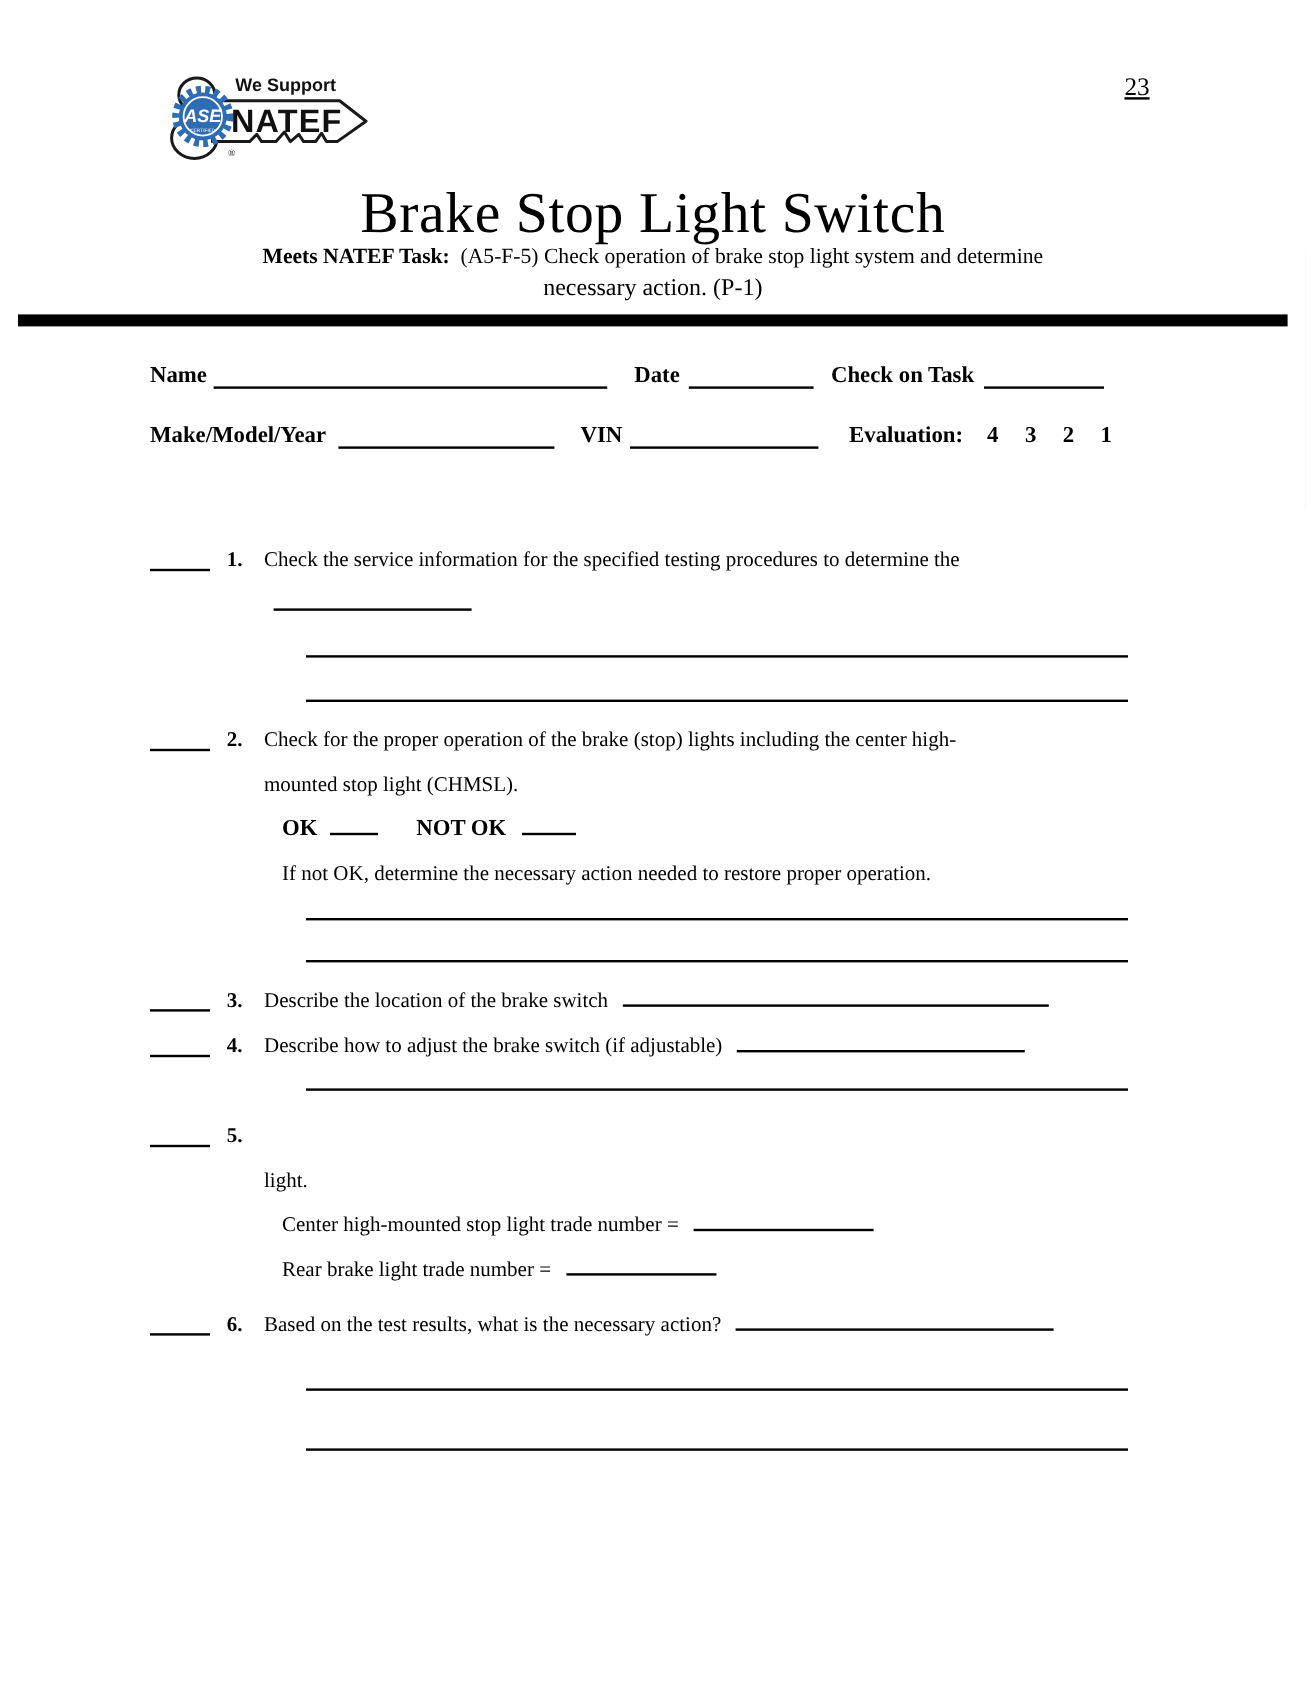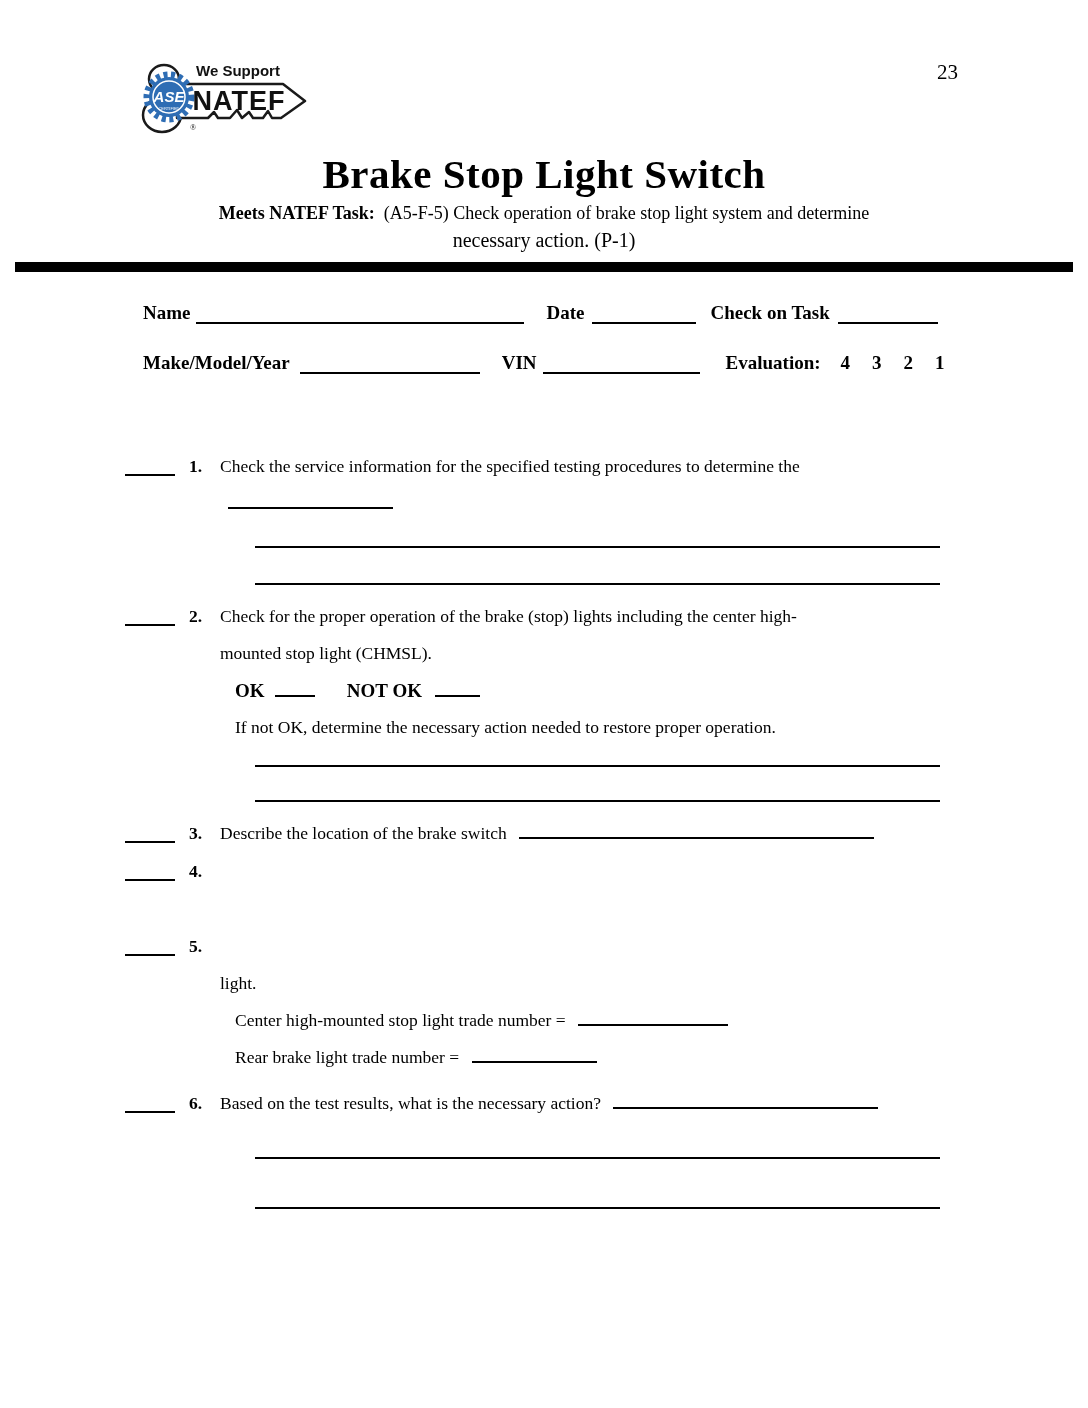--- a/index.html
+++ b/index.html
@@ -2,36 +2,36 @@
 <html><head>
 <meta charset="utf-8">
 <style>
   html,body { margin:0; padding:0; background:#e8e8e8; }
   .page {
     position:relative; width:1088px; height:1408px; margin:0 auto;
     background:#ffffff; color:#000;
     font-family:"Liberation Serif", serif;
     overflow:hidden;
   }
-  .page-number { position:absolute; top:60px; left:937px; font-size:21px; }
+  .page-number { position:absolute; top:60px; left:937px; font-size:21px;text-decoration:underline; }
 
   .logo { position:absolute; top:54px; left:133px; }
 
   .title {
     position:absolute; top:150px; left:0; width:100%;
-    text-align:center; font-size:41px; font-weight:bold; letter-spacing:0.5px;
+    text-align:center; font-size:48px; font-weight:normal; letter-spacing:0.5px;
   }
   .sub1 { position:absolute; top:203px; left:0; width:100%; text-align:center; font-size:18px; }
   .sub1 b { margin-right:9px; }
   .sub2 { position:absolute; top:229px; left:0; width:100%; text-align:center; font-size:20px; }
   .rule { position:absolute; top:262px; left:15px; right:15px; height:10px; background:#000; }
 
   .frow {
     position:absolute; left:125px; display:flex; align-items:flex-end;
-    font-weight:bold; font-size:19px; line-height:23px; white-space:nowrap;margin-left:18px;
+    font-weight:bold; font-size:19px; line-height:23px; white-space:nowrap;
   }
   .ful { display:inline-block; border-bottom:2px solid #000; height:21px; }
 
   .task { position:absolute; left:125px; width:842px; font-size:17.5px; line-height:37px; }
   .trow { display:grid; grid-template-columns:50px 45px 1fr; align-items:start; }
   .score { width:50px; height:26px; border-bottom:2px solid #000; }
   .tnum { padding-left:14px; font-weight:bold; }
   .fill { display:inline-block; border-bottom:2px solid #000; height:4px; }
   .ans { height:0; border-top:2px solid #000; margin-left:35px; width:685px; }
   .sub { margin-left:15px; }
@@ -136,20 +136,25 @@
         <span>Describe the location of the brake switch</span>
         <span class="fill w355 ml8"></span>
       </div>
     </div>
   </div>
 
   <div class="task" style="top:853px">
     <div class="trow">
       <span class="score"></span>
       <span class="tnum">4.</span>
+      <div>
+        <span>Describe how to adjust the brake switch (if adjustable)</span>
+        <span class="fill w240 ml8"></span>
+        <div class="ans" style="margin-top:17px"></div>
+      </div>
     </div>
   </div>
 
   <div class="task" style="top:928px">
     <div class="trow">
       <span class="score"></span>
       <span class="tnum">5.</span>
       <div>
         <br>
         <span>light.</span>

